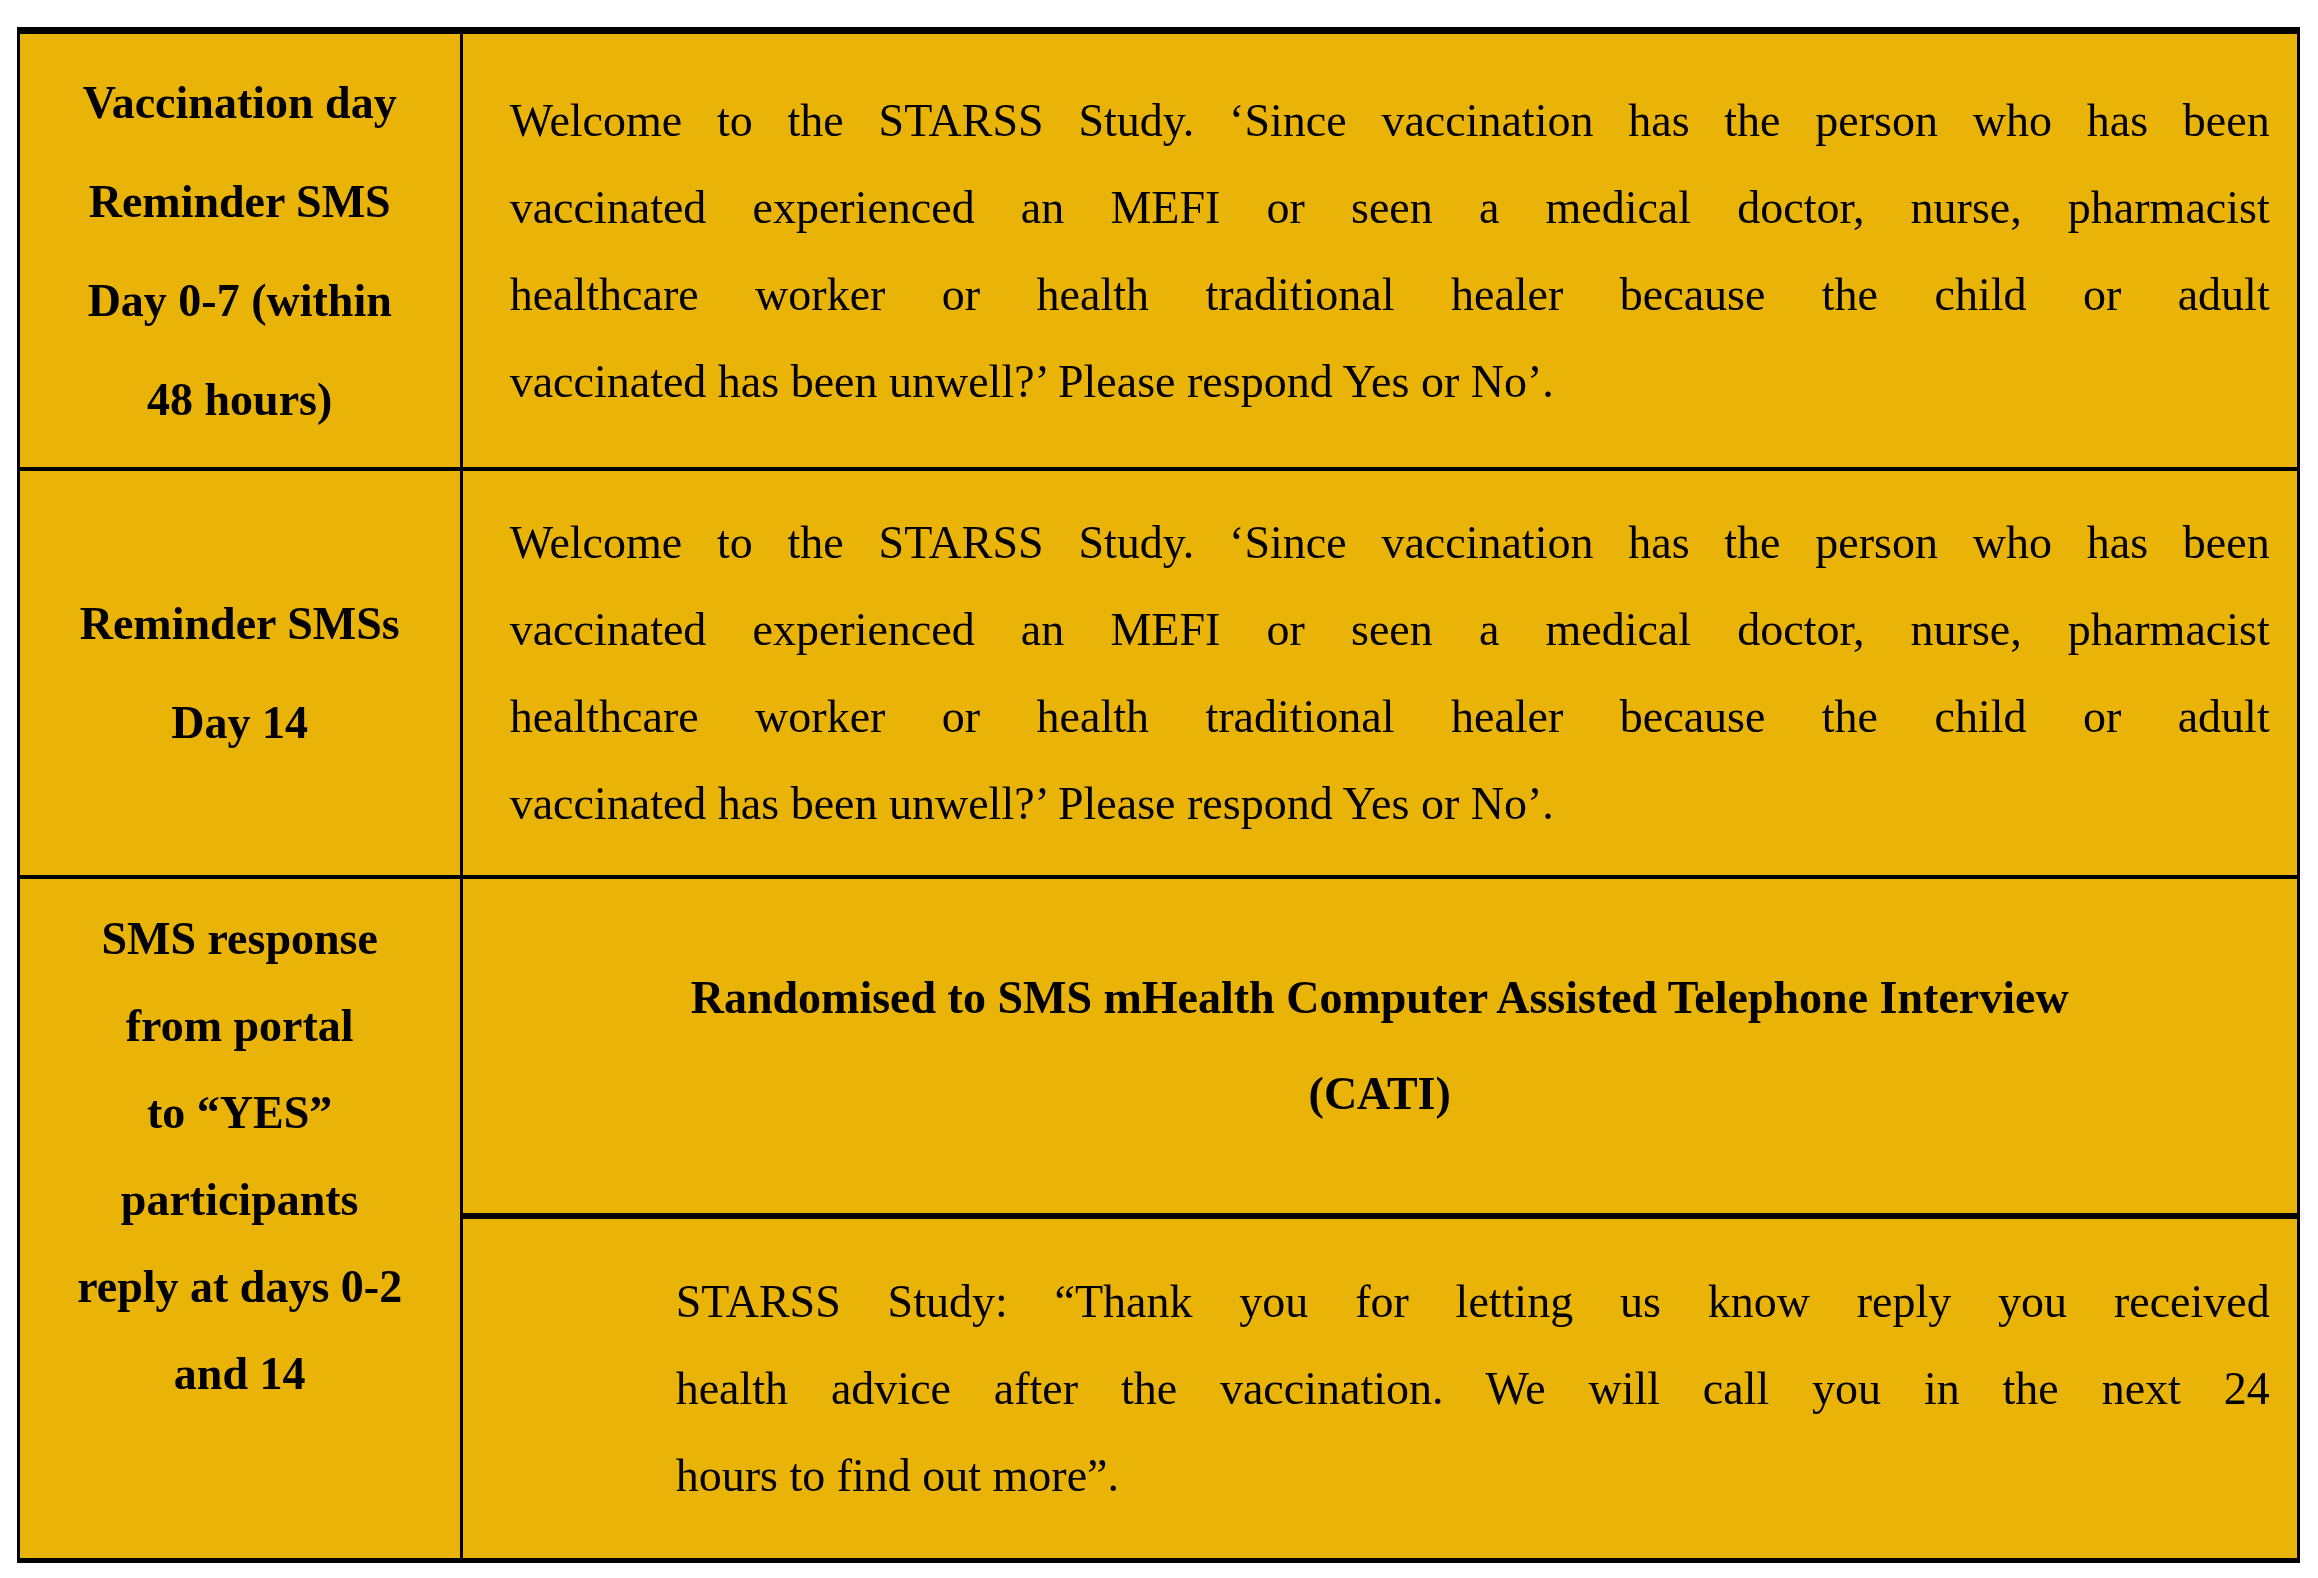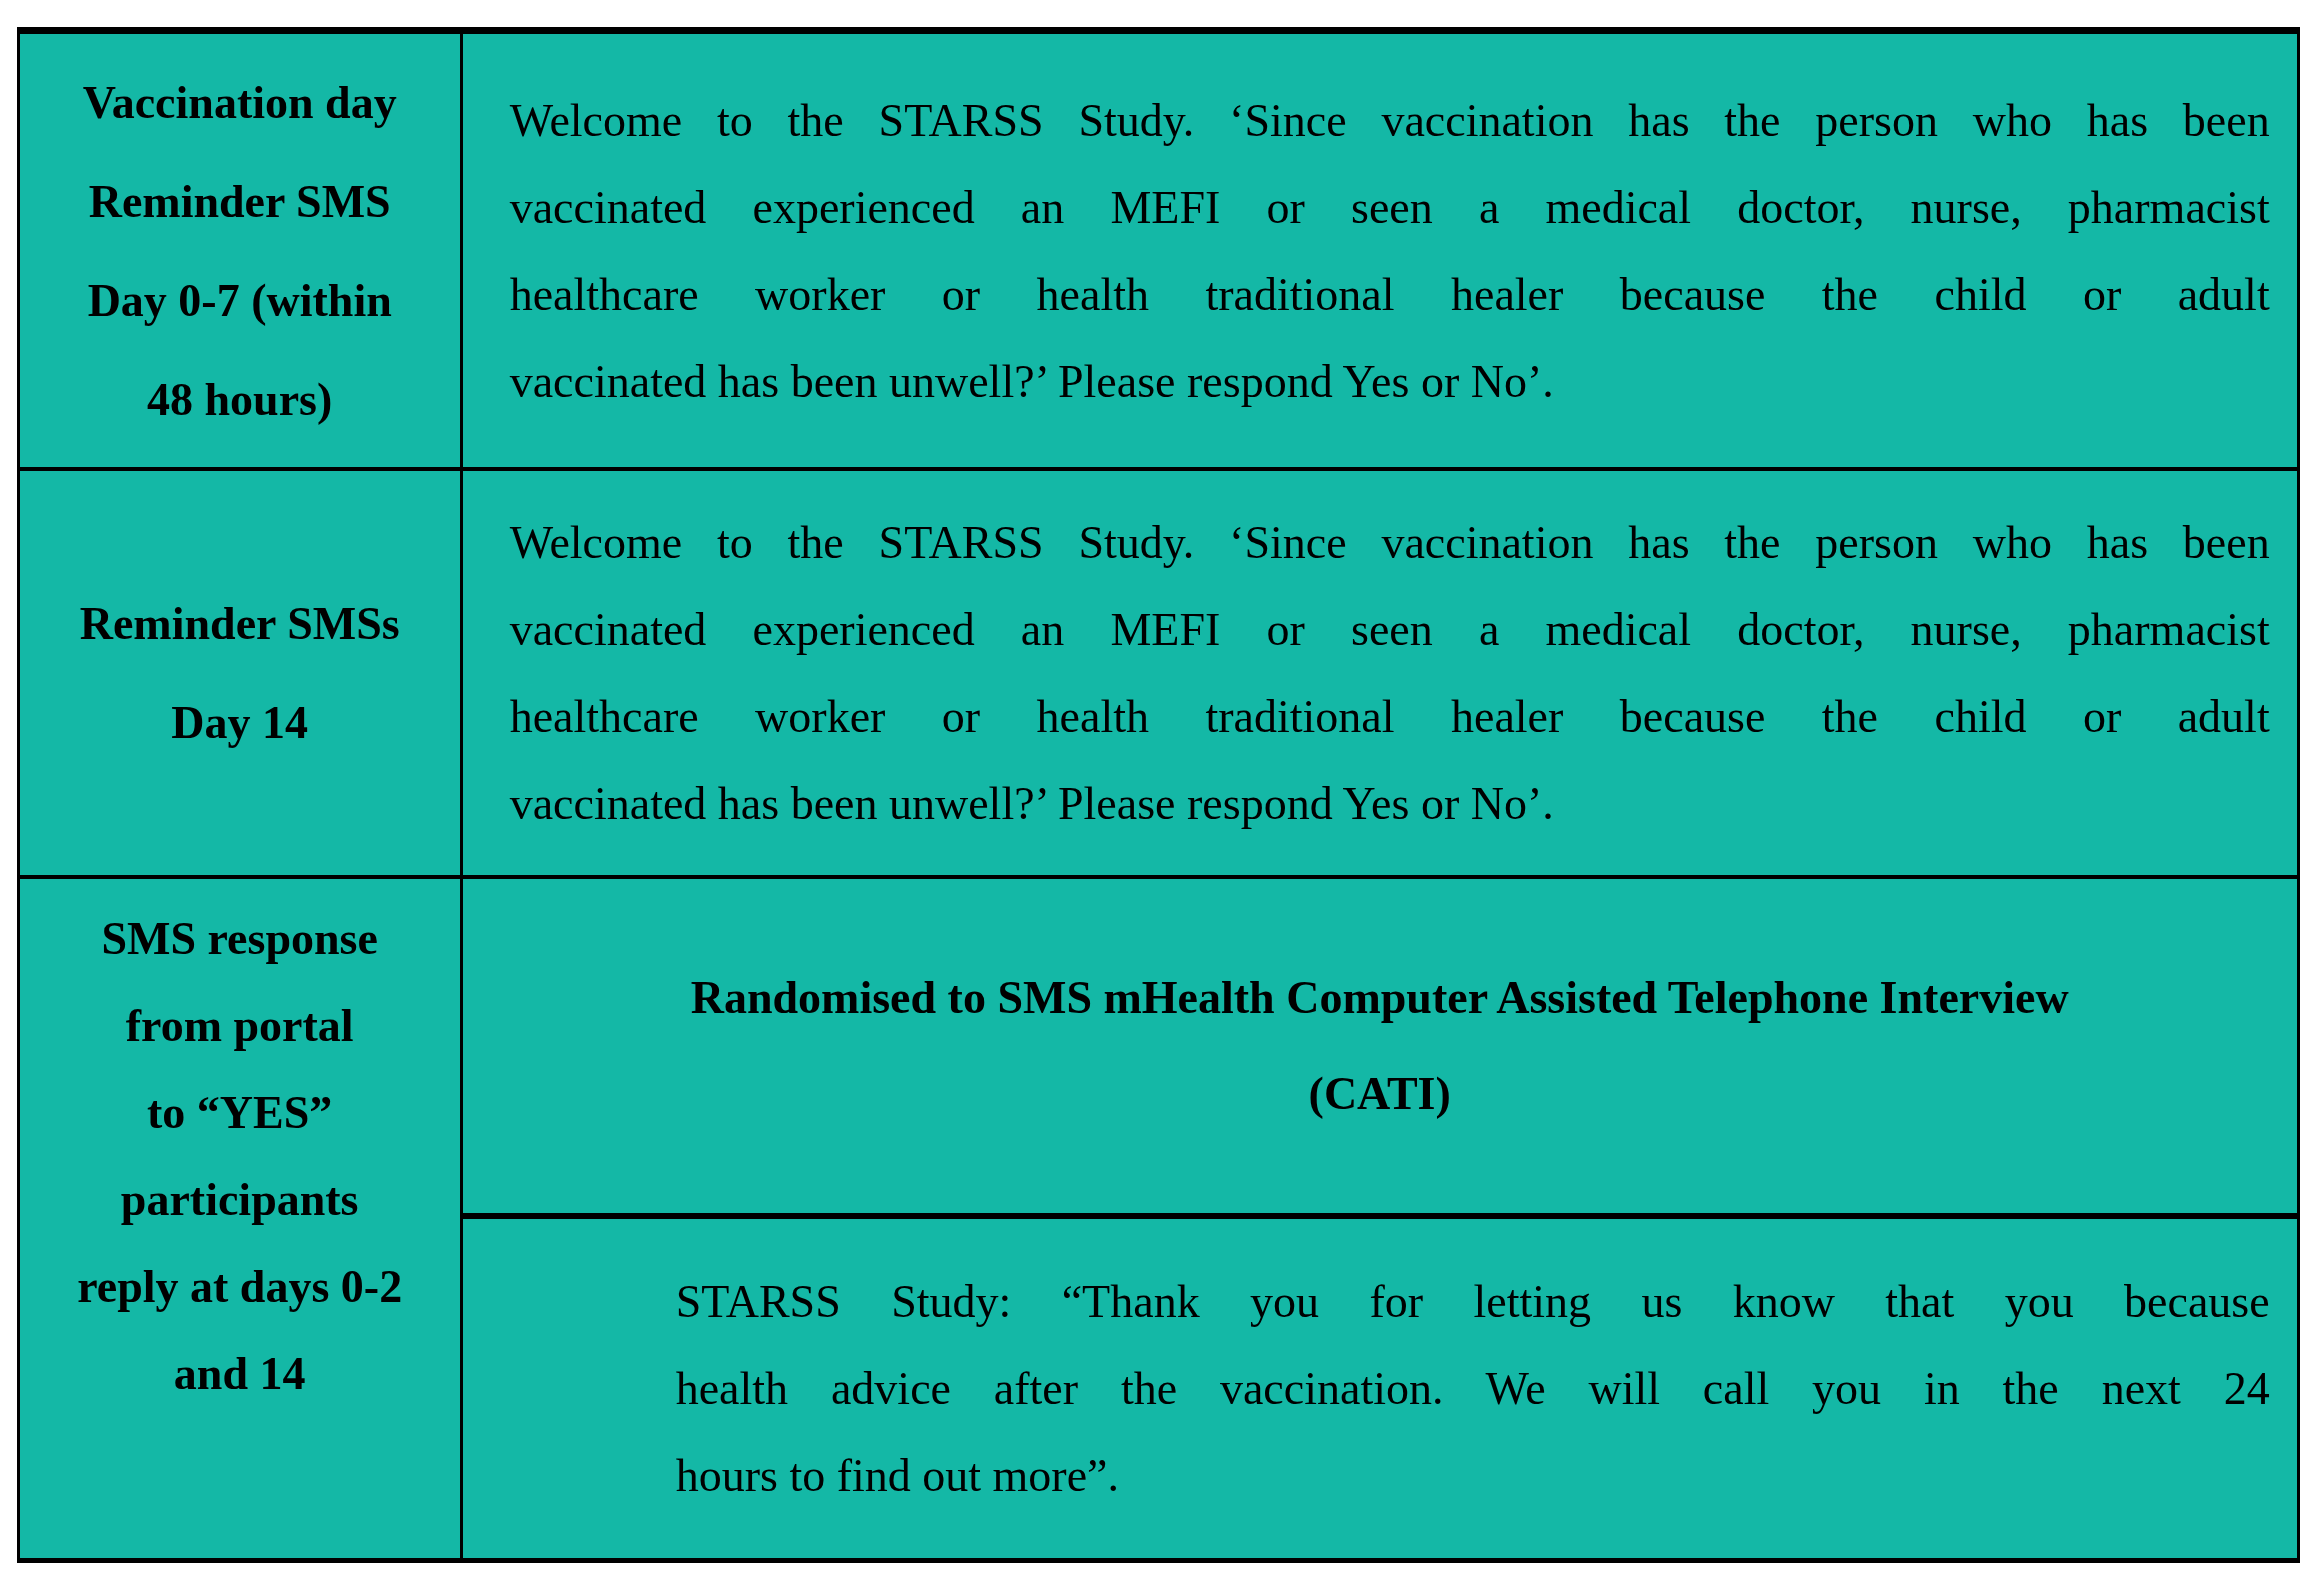--- a/index.html
+++ b/index.html
@@ -21,21 +21,21 @@
     position: absolute;
     left: 16.7px;
     top: 27px;
     width: 2283px;
     height: 1536px;
     border-style: solid;
     border-color: #000000;
     border-width: 7.4px 3.1px 5px 3.7px;
     display: flex;
     flex-direction: column;
-    background: #14b8a6;
+    background: #eab308;
   }
   .row { display: flex; width: 100%; }
   .row-1 { height: 437px; border-bottom: 4.3px solid #000000; }
   .row-2 { height: 408px; border-bottom: 4.3px solid #000000; }
   .row-3 { flex: 1 1 auto; justify-content: space-between; }
 
   .label-cell {
     width: 443px;
     flex: 0 0 443px;
     border-right: 3.1px solid #000000;
@@ -143,21 +143,21 @@
         <div class="line">participants</div>
         <div class="line">reply at days 0-2</div>
         <div class="line">and 14</div>
       </div>
     <div class="stack">
       <div class="cati-cell">
           <div class="line">Randomised to SMS mHealth Computer Assisted Telephone Interview</div>
           <div class="line">(CATI)</div>
         </div>
       <div class="starss-cell">
-          <div class="line just">STARSS Study: “Thank you for letting us know that you because</div>
+          <div class="line just">STARSS Study: “Thank you for letting us know reply you received</div>
           <div class="line just">health advice after the vaccination. We will call you in the next 24</div>
           <div class="line">hours to find out more”.</div>
         </div>
     </div>
   </div>
 
 </div>
 
 
 </body></html>

